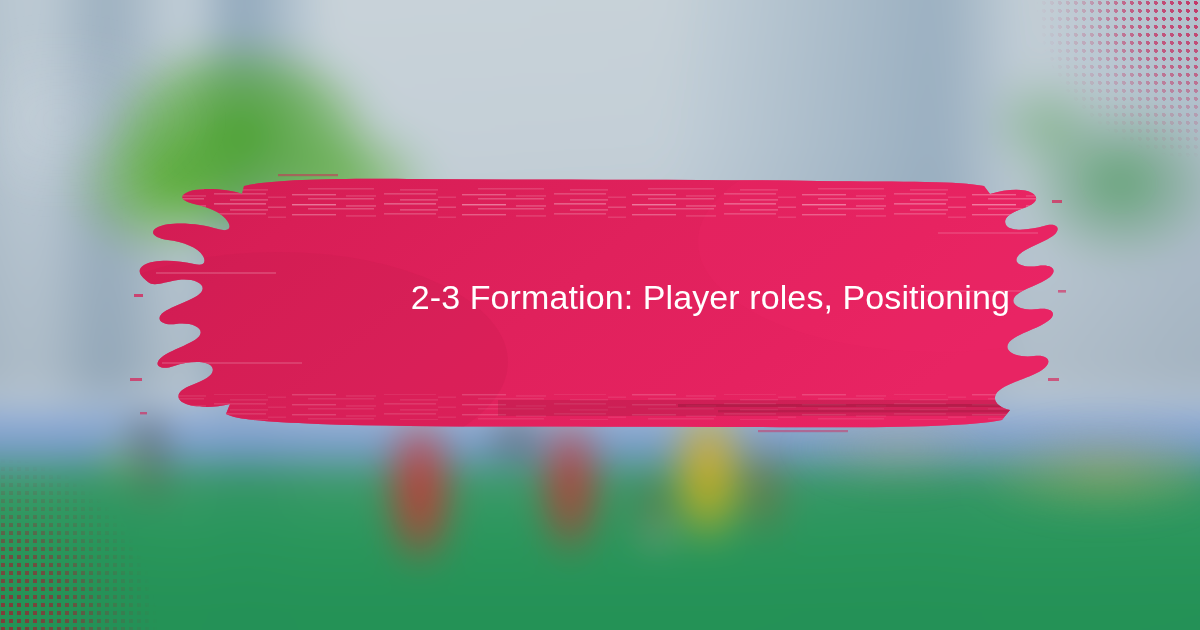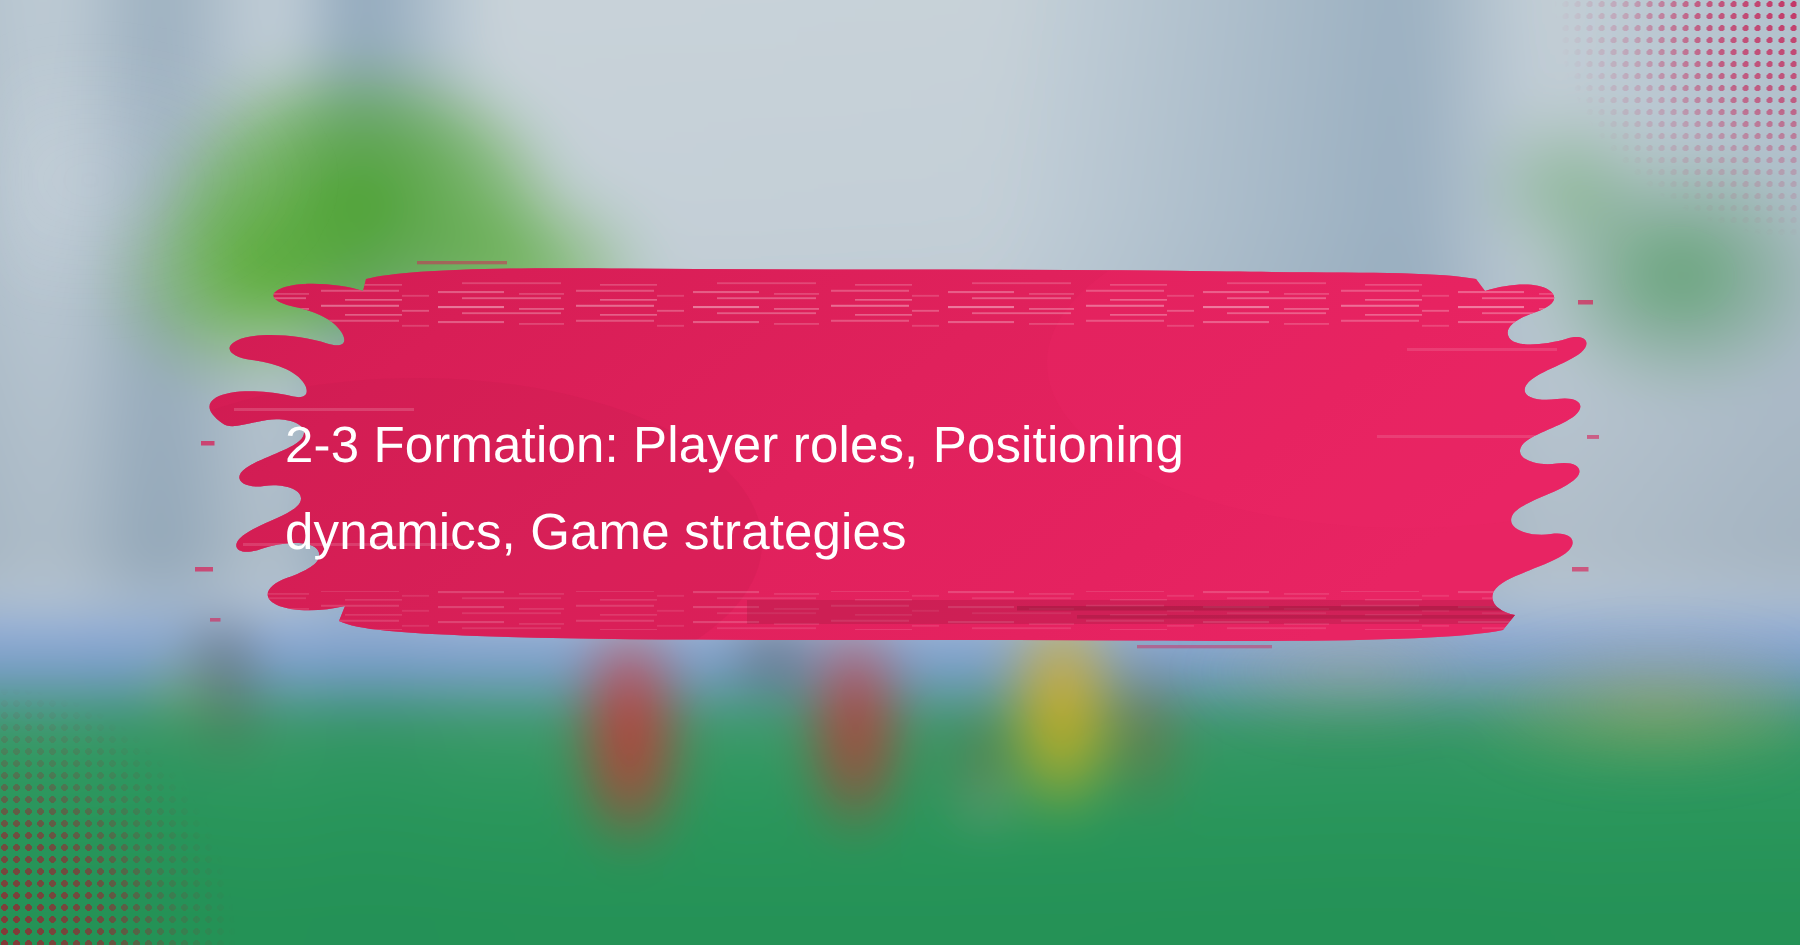--- a/index.html
+++ b/index.html
@@ -118,21 +118,21 @@
     z-index:4;
   }
   .brush-wrap svg { display:block; width:100%; height:100%; overflow:visible; }
 
   
   .headline {
     position:absolute;
     z-index:6;
     left:0; right:0;
     top:268px;
-    text-align:left;
+    text-align:right;
     color:#ffffff;
     font-family:"Liberation Sans", sans-serif;
     font-weight:400;
     font-size:34px;
     line-height:58px;
     letter-spacing:.1px;
     padding:0 190px;
     text-rendering:optimizeLegibility;
   }
   .headline .ln { display:block; white-space:nowrap; }
@@ -252,16 +252,15 @@
         <rect x="940" y="118" width="8" height="2.6" opacity=".6"></rect>
         <rect x="930" y="206" width="11" height="3" opacity=".65"></rect>
         <rect x="160" y="2" width="60" height="2.2" opacity=".5"></rect>
         <rect x="640" y="258" width="90" height="2.2" opacity=".45"></rect>
       </g>
     </svg>
   </div>
 
   <h1 class="headline">
     <span class="ln">2-3 Formation: Player roles, Positioning</span>
-    <span class="ln">dynamics, Game strategies</span>
   </h1>
 
 </div>
 
 </body></html>

